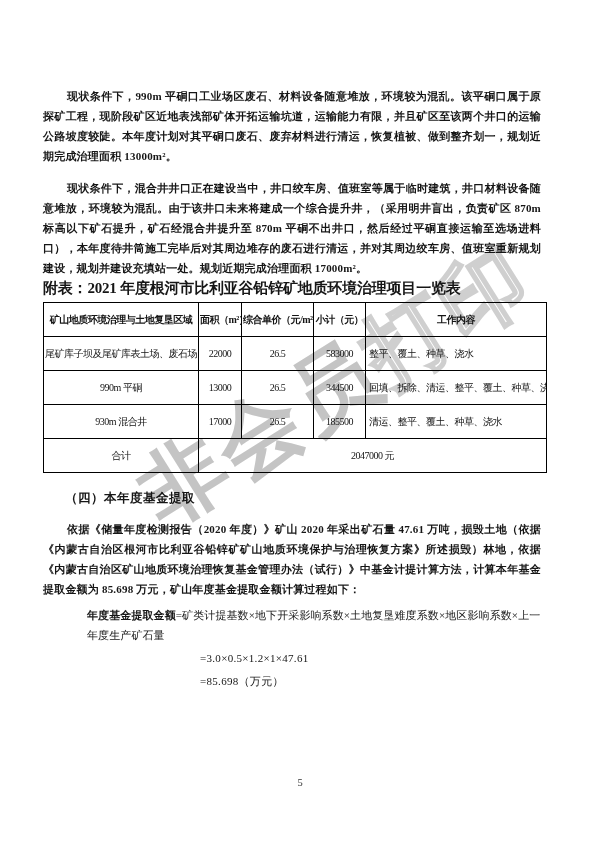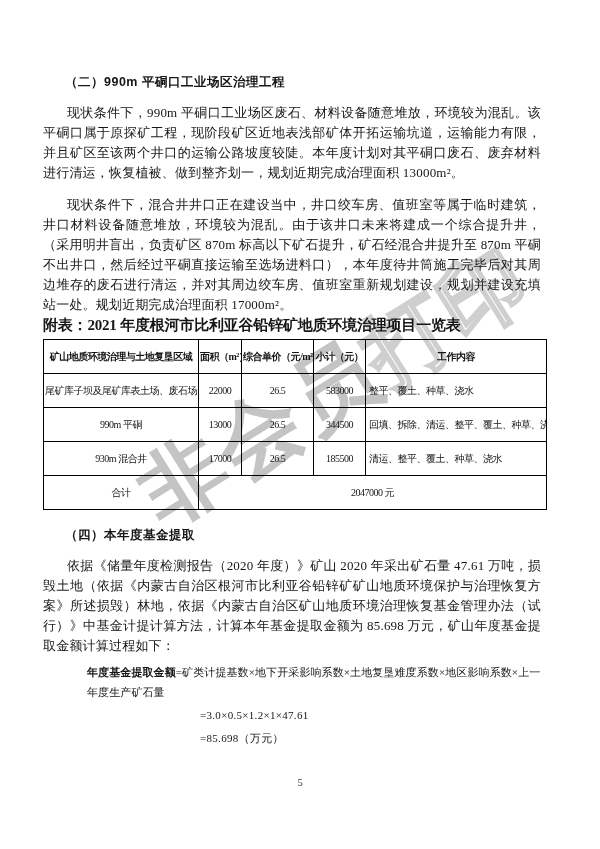--- a/index.html
+++ b/index.html
@@ -36,26 +36,27 @@
     font-family: "Liberation Sans", "DejaVu Sans", sans-serif;
     font-weight: bold;
     font-size: 12.5px;
     line-height: 17px;
     margin: 0 0 0 22px;
     letter-spacing: 0.5px;
   }
   .h-gap { margin-top: 14px; }
   .h-gap-lg { margin-top: 17px; }
   .para {
-    font-size: 13px;
+    font-size: 11px;
     line-height: 20px;
     text-align: justify;
     text-indent: 24px;
     margin: 12px 8px 0 0;
     letter-spacing: 0.2px;
+    font-weight: bold;
   }
   .table-caption {
     font-size: 15px;
     font-weight: bold;
     line-height: 15px;
     margin: 3px 0 0 0;
     letter-spacing: -0.2px;
   }
   table.project {
     border-collapse: collapse;
@@ -95,21 +96,20 @@
 <body>
 
 <div class="page">
 
   <div class="watermark">
     <span class="wm-solid">非会员</span><span class="wm-outline">打印</span>
   </div>
 
   <div class="content">
 
-    <div class="h-sec">（二）990m 平硐口工业场区治理工程</div>
     <p class="para">现状条件下，990m 平硐口工业场区废石、材料设备随意堆放，环境较为混乱。该平硐口属于原探矿工程，现阶段矿区近地表浅部矿体开拓运输坑道，运输能力有限，并且矿区至该两个井口的运输公路坡度较陡。本年度计划对其平硐口废石、废弃材料进行清运，恢复植被、做到整齐划一，规划近期完成治理面积 13000m²。</p>
 
     <p class="para">现状条件下，混合井井口正在建设当中，井口绞车房、值班室等属于临时建筑，井口材料设备随意堆放，环境较为混乱。由于该井口未来将建成一个综合提升井，（采用明井盲出，负责矿区 870m 标高以下矿石提升，矿石经混合井提升至 870m 平硐不出井口，然后经过平硐直接运输至选场进料口），本年度待井筒施工完毕后对其周边堆存的废石进行清运，并对其周边绞车房、值班室重新规划建设，规划并建设充填站一处。规划近期完成治理面积 17000m²。</p>
 
     <div class="table-caption">附表：2021 年度根河市比利亚谷铅锌矿地质环境治理项目一览表</div>
 
     <table class="project">
       <colgroup>
         <col style="width:155px">
           <col style="width:43px">

